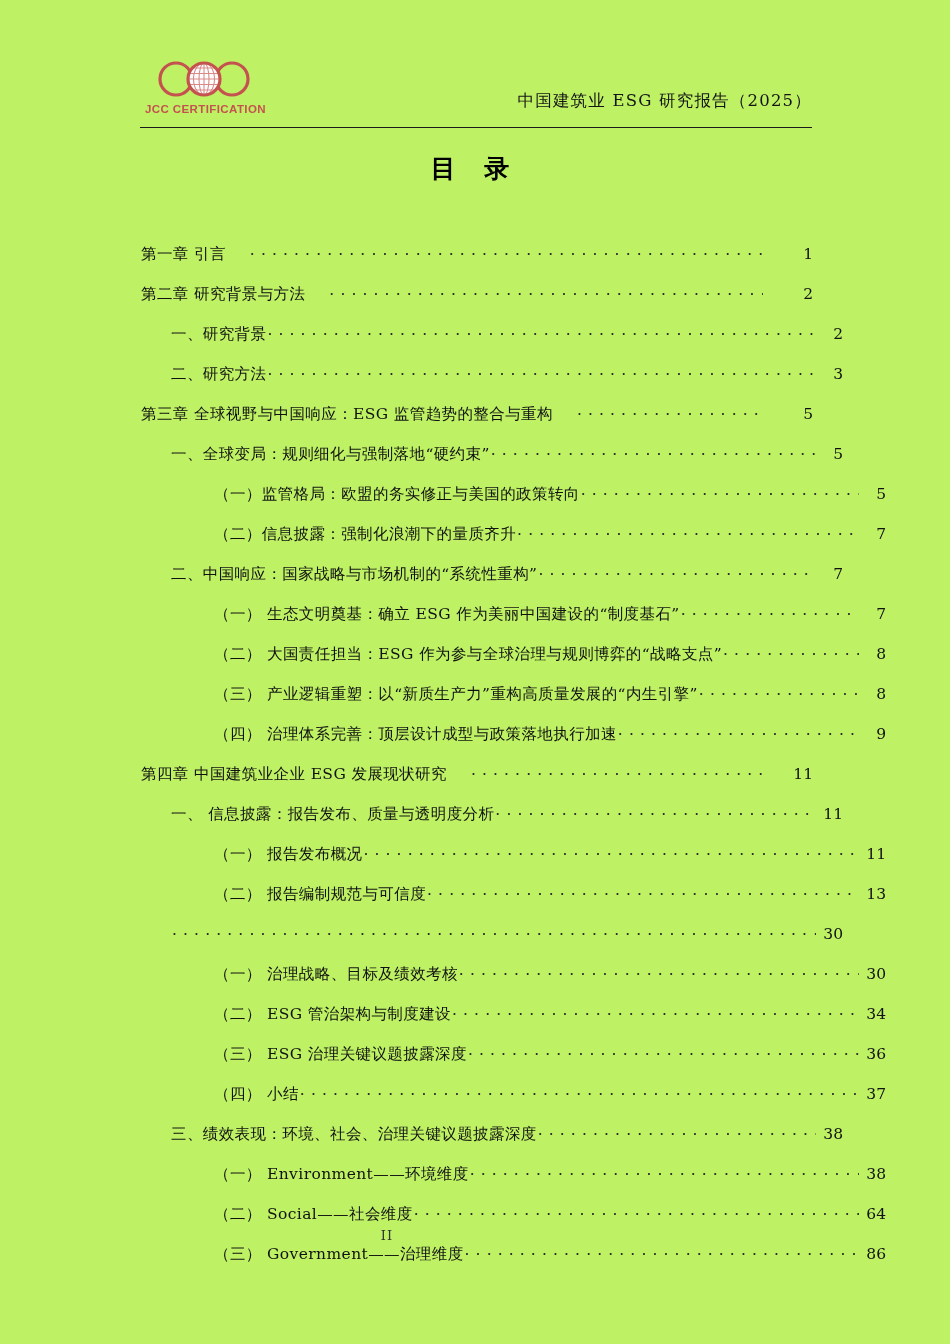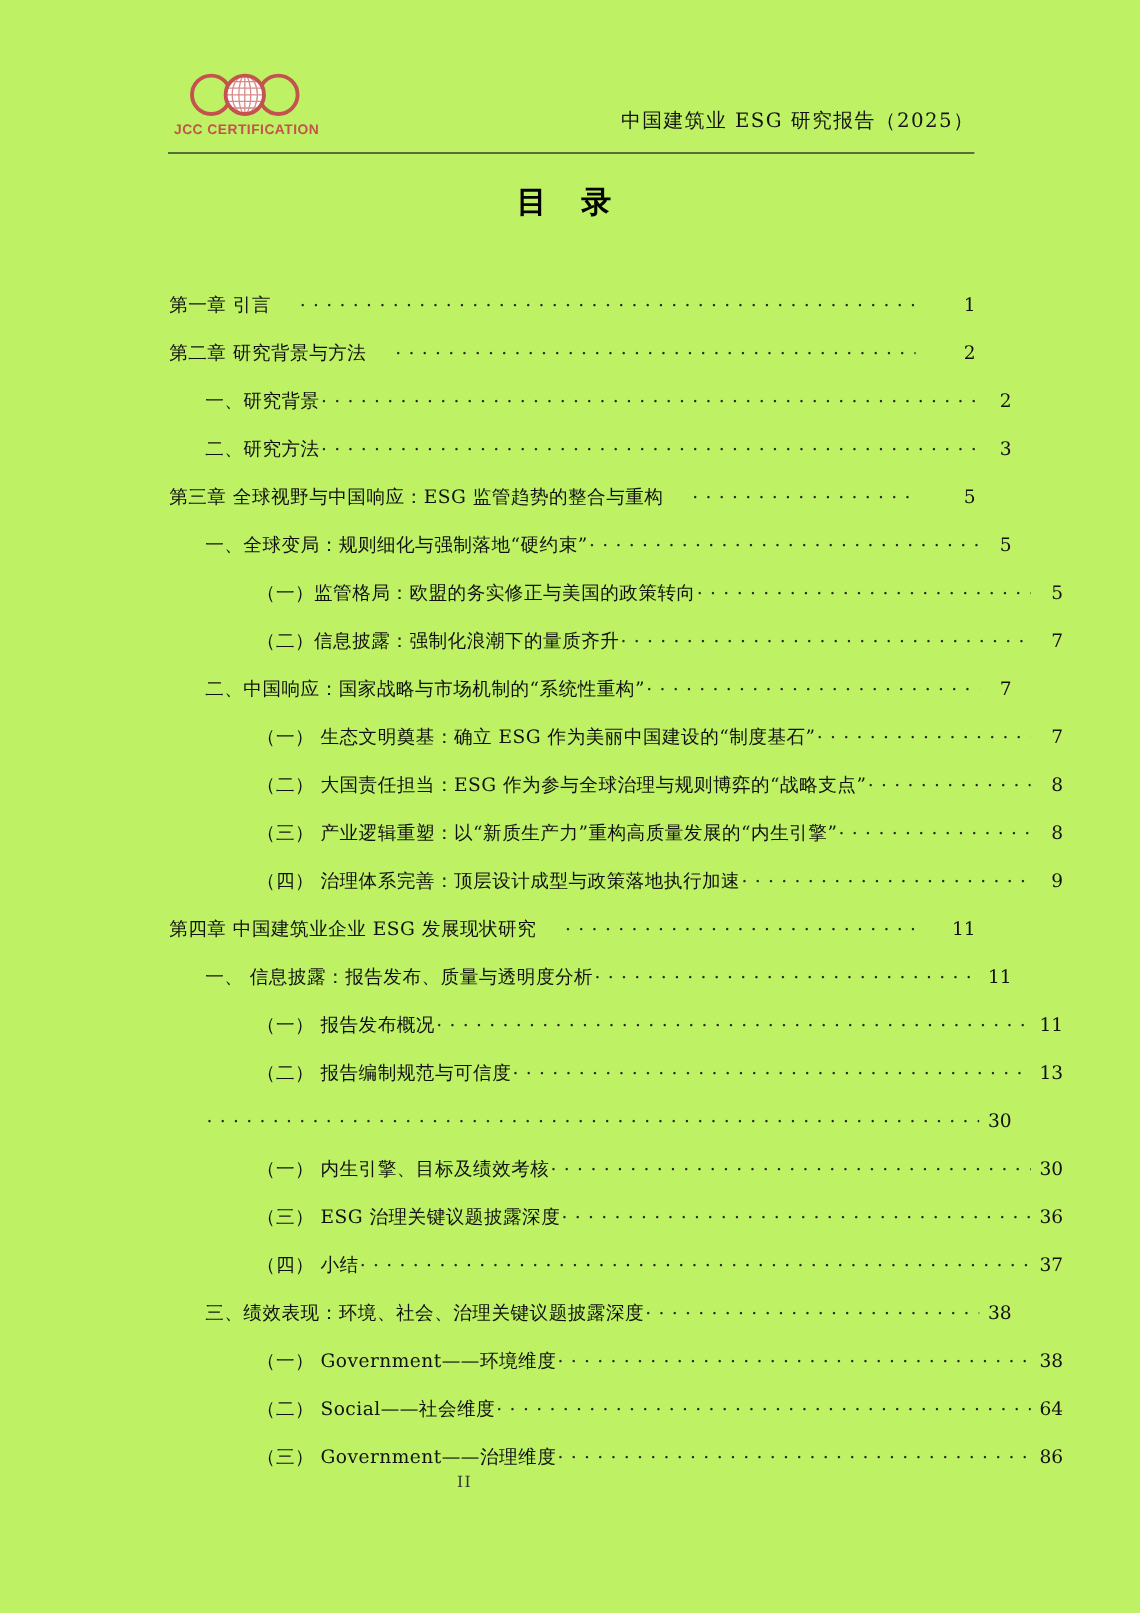--- a/index.html
+++ b/index.html
@@ -283,41 +283,46 @@
       <div class="toc-entry lvl3">
         <span class="toc-label">（二） 报告编制规范与可信度</span>
         <span class="toc-leader"></span>
         <span class="toc-page">13</span>
       </div>
       <div class="toc-entry lvl2">
         <span class="toc-leader"></span>
         <span class="toc-page">30</span>
       </div>
       <div class="toc-entry lvl3">
-        <span class="toc-label">（一） 内生引擎、目标及绩效考核</span>
+        <span class="toc-label">（一） 治理战略、目标及绩效考核</span>
         <span class="toc-leader"></span>
         <span class="toc-page">30</span>
       </div>
       <div class="toc-entry lvl3">
+        <span class="toc-label">（二） ESG 管治架构与制度建设</span>
+        <span class="toc-leader"></span>
+        <span class="toc-page">34</span>
+      </div>
+      <div class="toc-entry lvl3">
         <span class="toc-label">（三） ESG 治理关键议题披露深度</span>
         <span class="toc-leader"></span>
         <span class="toc-page">36</span>
       </div>
       <div class="toc-entry lvl3">
         <span class="toc-label">（四） 小结</span>
         <span class="toc-leader"></span>
         <span class="toc-page">37</span>
       </div>
       <div class="toc-entry lvl2">
         <span class="toc-label">三、绩效表现：环境、社会、治理关键议题披露深度</span>
         <span class="toc-leader"></span>
         <span class="toc-page">38</span>
       </div>
       <div class="toc-entry lvl3">
-        <span class="toc-label">（一） Government——环境维度</span>
+        <span class="toc-label">（一） Environment——环境维度</span>
         <span class="toc-leader"></span>
         <span class="toc-page">38</span>
       </div>
       <div class="toc-entry lvl3">
         <span class="toc-label">（二） Social——社会维度</span>
         <span class="toc-leader"></span>
         <span class="toc-page">64</span>
       </div>
       <div class="toc-entry lvl3">
         <span class="toc-label">（三） Government——治理维度</span>

